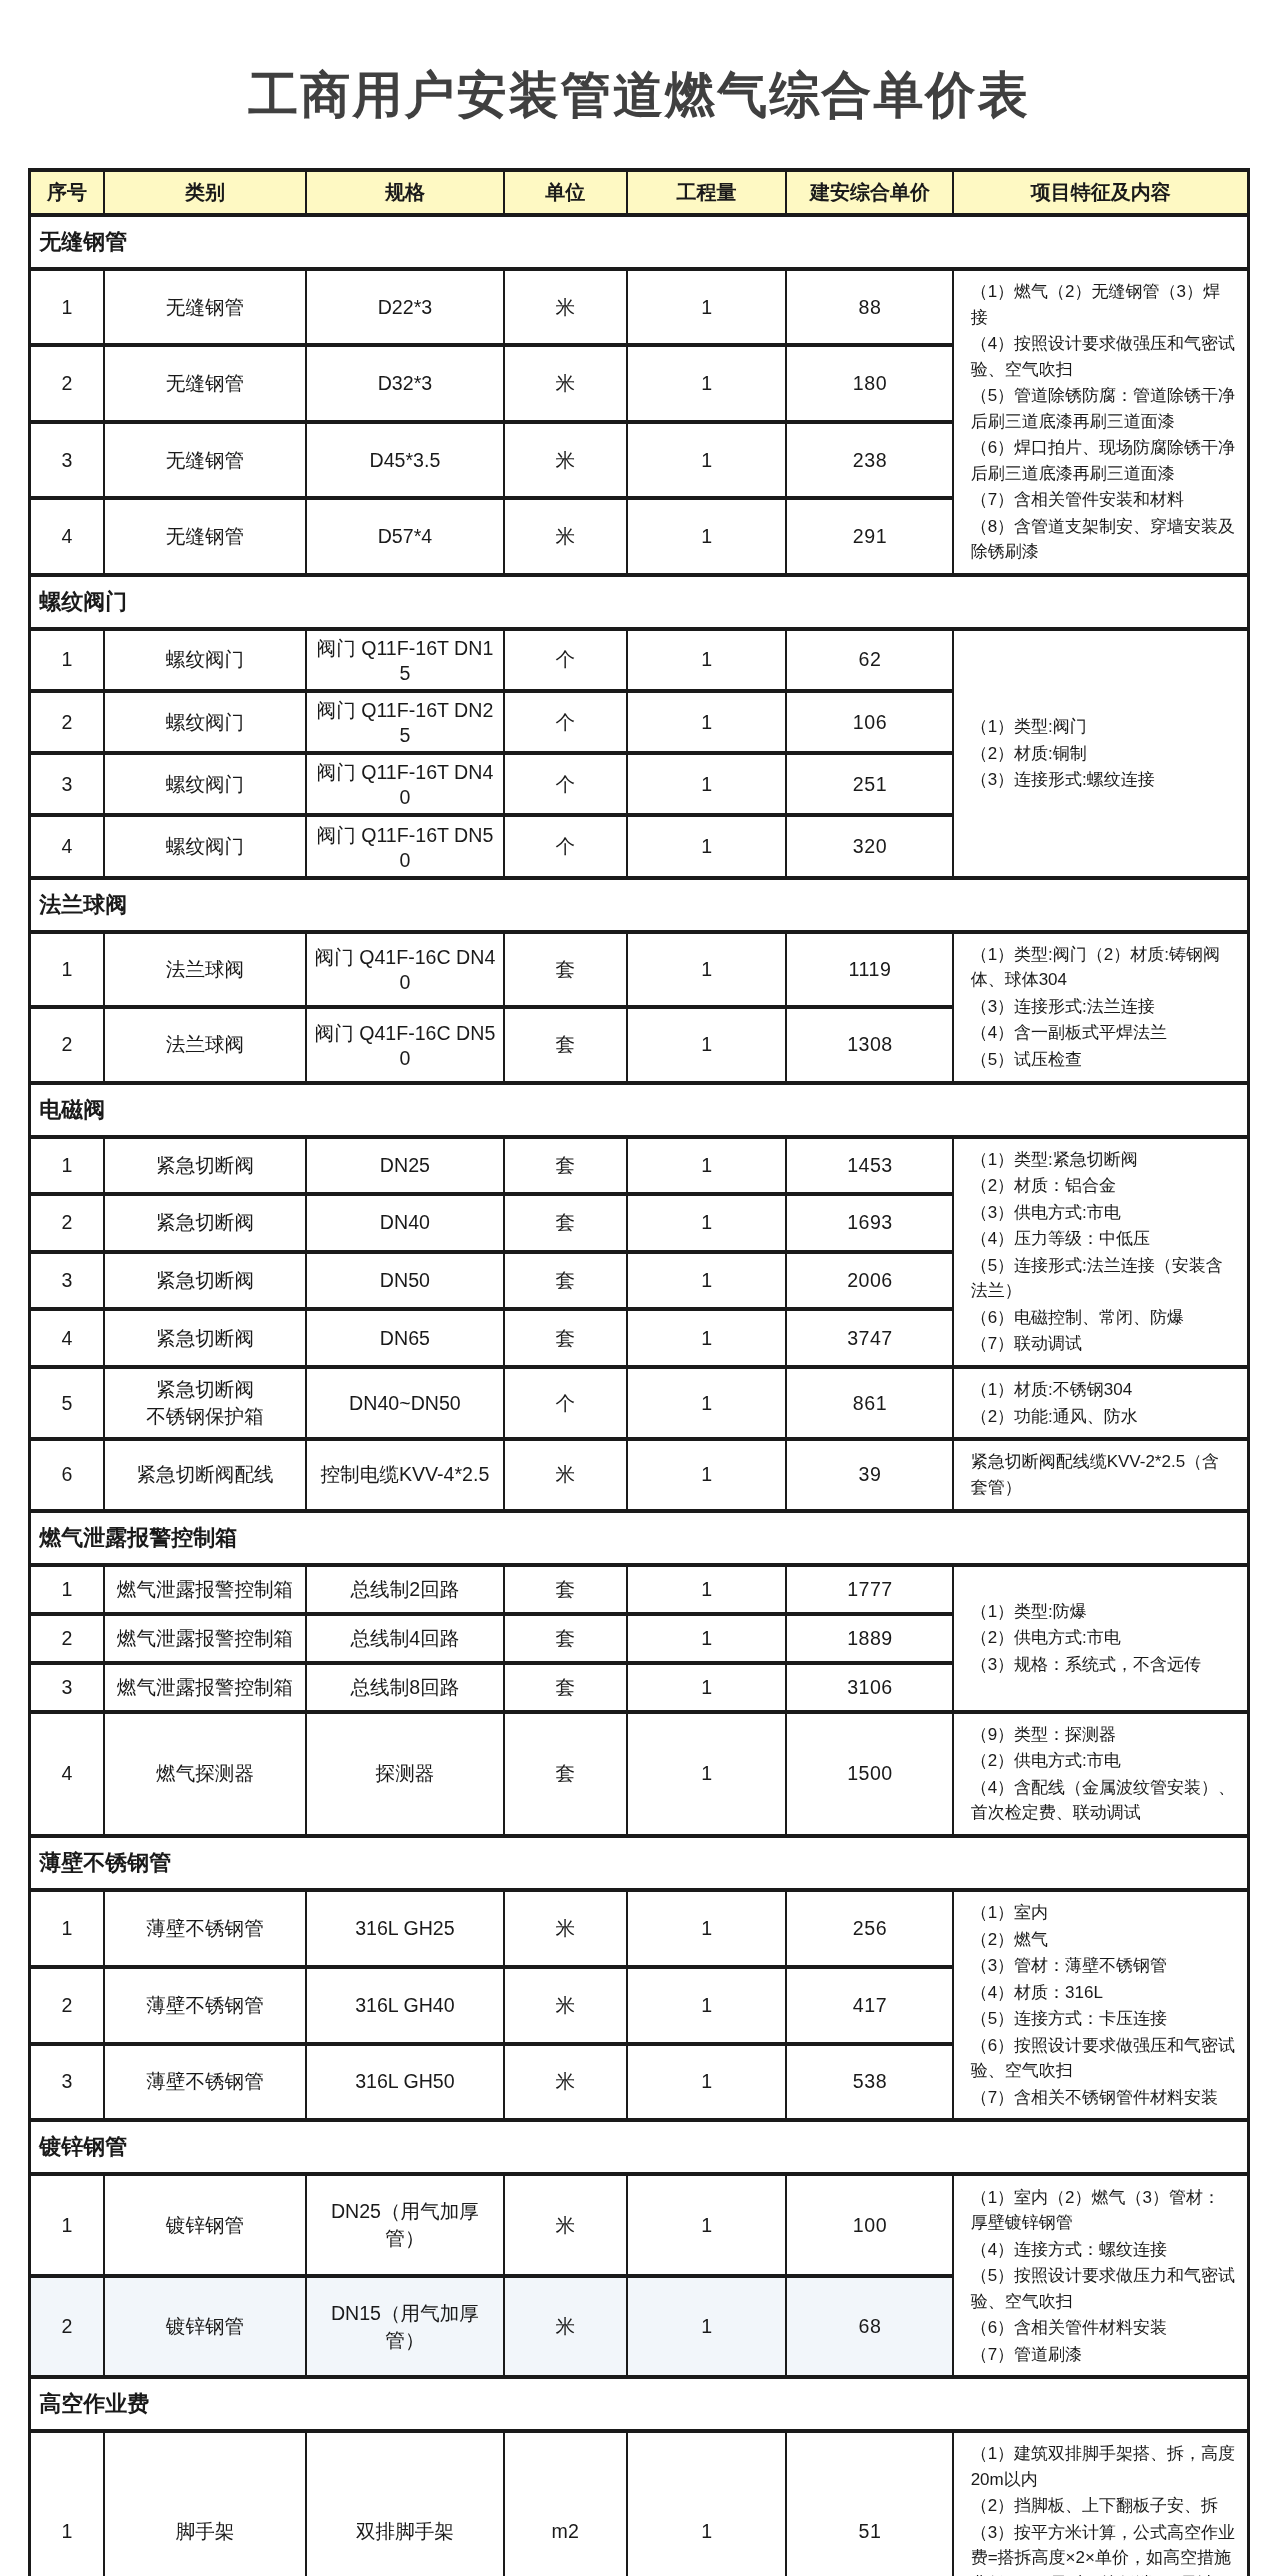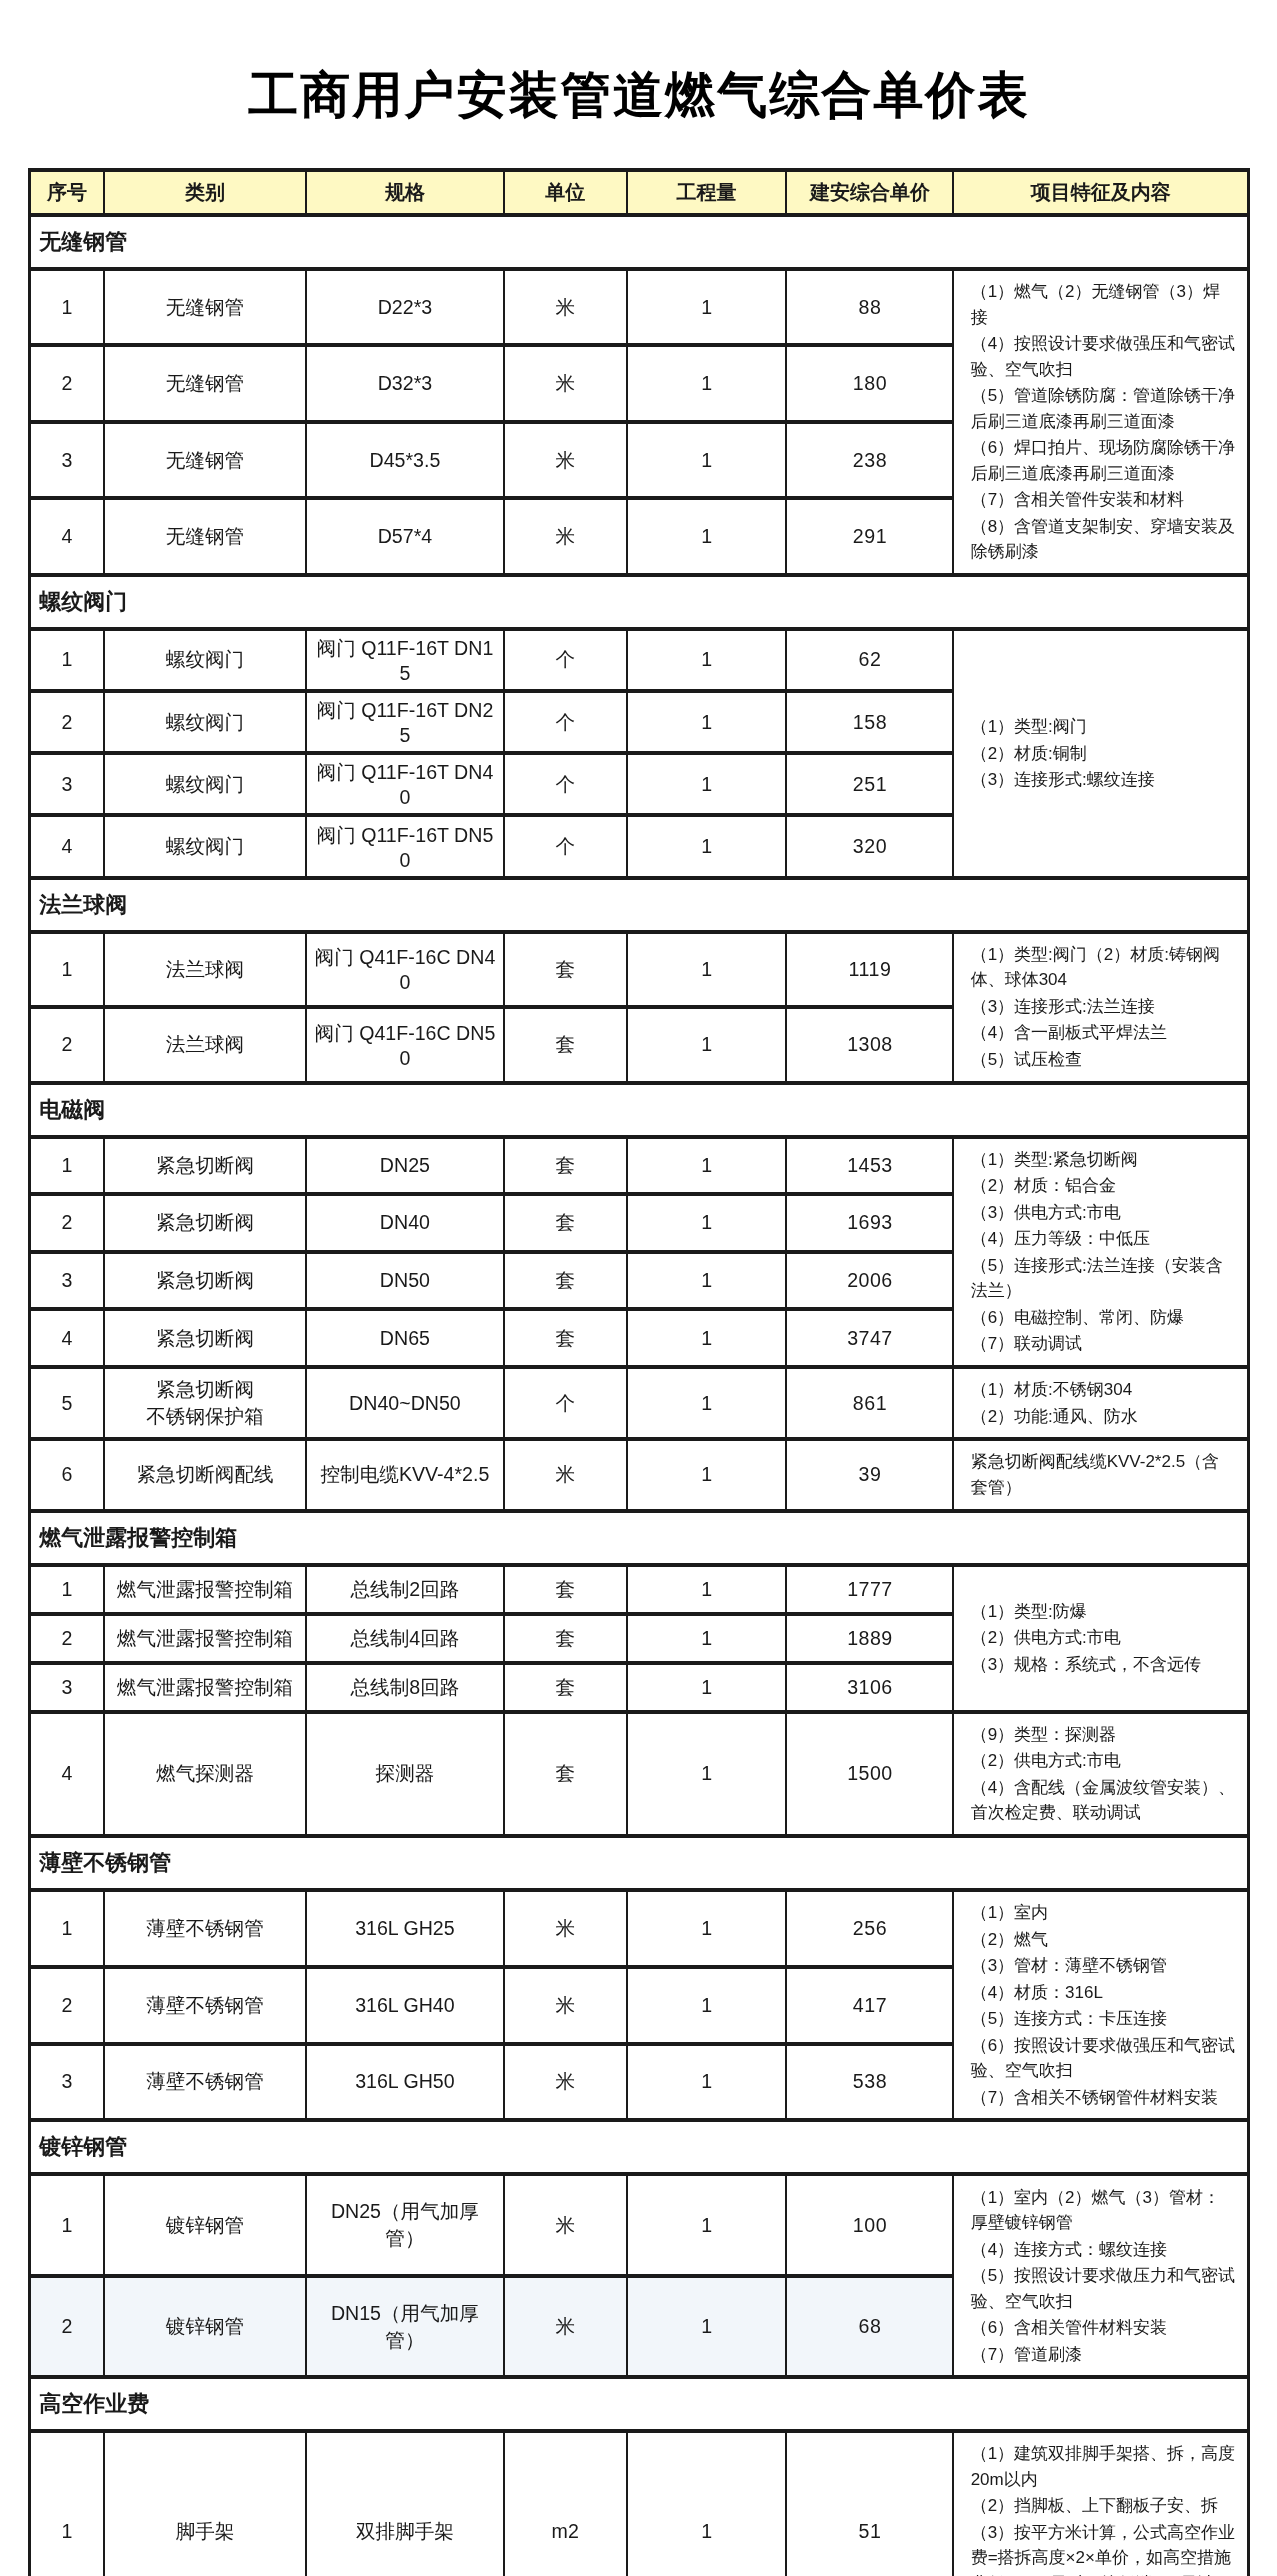--- a/index.html
+++ b/index.html
@@ -6,21 +6,21 @@
   body {
     width: 1278px; height: 2845px; position: relative;
     background: #ffffff; overflow: hidden;
     font-family: "Liberation Sans", "DejaVu Sans", sans-serif;
     color: #1a1a1a;
   }
   .page-title {
     margin: 62px 0 39px 0;
     text-align: center;
     font-size: 50px; font-weight: 800; letter-spacing: 2.1px;
-    color: #000000;
+    color: #404040;
   }
   table.price-table {
     border-collapse: collapse; table-layout: fixed;
     width: 1222px; margin: 0 auto;
     border: 3.1px solid #1a1a1a;
   }
   .price-table th, .price-table td {
     border-left: 2.1px solid #1a1a1a; border-right: 2.1px solid #1a1a1a;
     border-top: 4.1px solid #1a1a1a; border-bottom: 4.1px solid #1a1a1a;
     vertical-align: middle;
@@ -133,21 +133,21 @@
           <div>（2）材质:铜制</div>
           <div>（3）连接形式:螺纹连接</div>
         </td>
       </tr>
       <tr class="data-row">
         <td class="cell-no">2</td>
         <td class="cell-category">螺纹阀门</td>
         <td class="cell-spec">阀门 Q11F-16T DN25</td>
         <td class="cell-unit">个</td>
         <td class="cell-qty">1</td>
-        <td class="cell-price">158</td>
+        <td class="cell-price">106</td>
       </tr>
       <tr class="data-row">
         <td class="cell-no">3</td>
         <td class="cell-category">螺纹阀门</td>
         <td class="cell-spec">阀门 Q11F-16T DN40</td>
         <td class="cell-unit">个</td>
         <td class="cell-qty">1</td>
         <td class="cell-price">251</td>
       </tr>
       <tr class="data-row">

